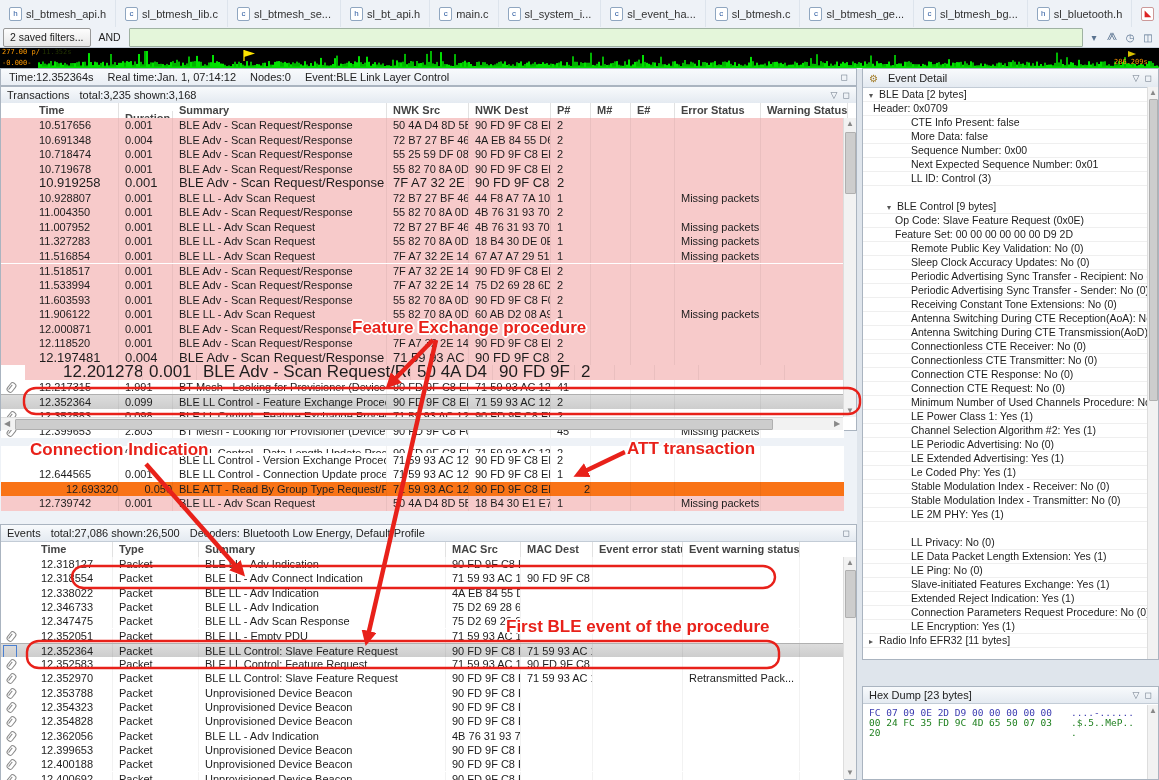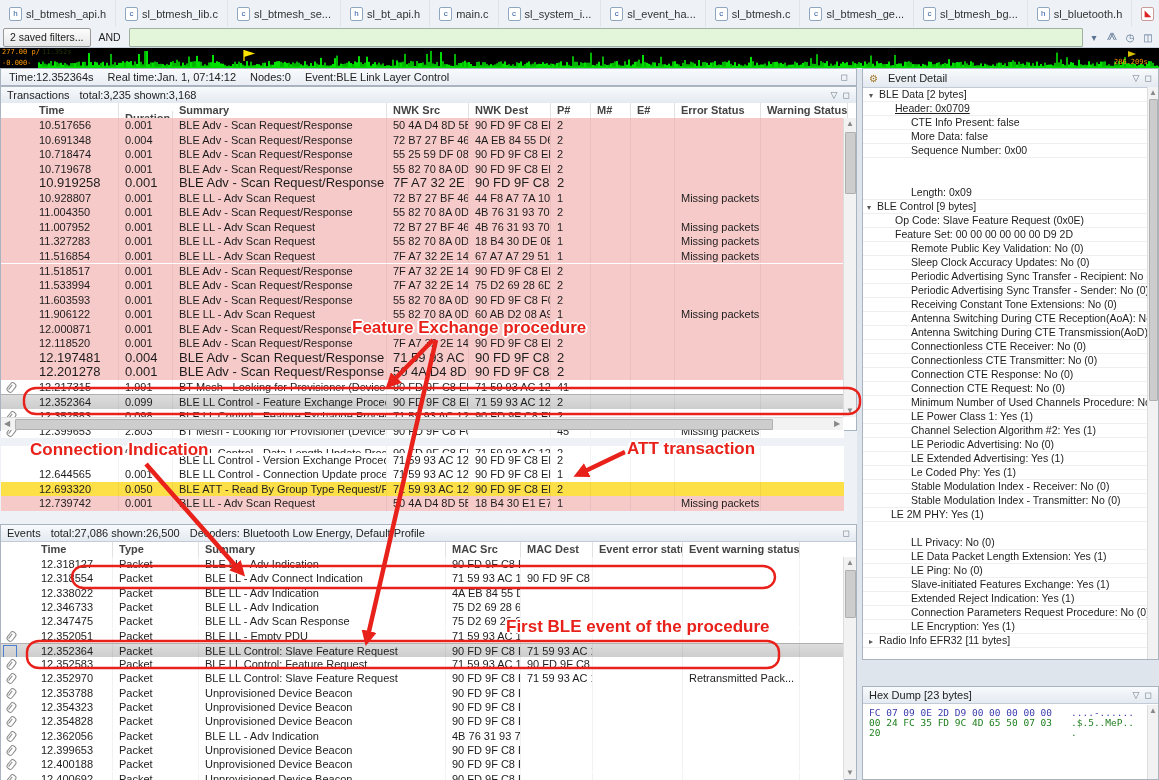--- a/index.html
+++ b/index.html
@@ -36,21 +36,21 @@
   
   .colhdr{position:absolute;left:0;right:0;height:15px;background:#fff;border-bottom:1px solid #d5d5d5;}
   .colhdr span{position:absolute;top:0;height:15px;line-height:15px;padding-left:6px;color:#444;
                border-right:1px solid #e2e2e2;box-sizing:border-box;overflow:hidden;white-space:nowrap;font-weight:bold;}
   .rows{position:absolute;overflow:hidden;}
   .trow{position:absolute;left:0;right:0;white-space:nowrap;}
   .trow .c{position:absolute;top:0;bottom:0;padding-left:6px;overflow:hidden;white-space:nowrap;
            border-right:1px solid rgba(0,0,0,0.05);box-sizing:border-box;color:#1d1d1d;}
   .bg-pink{background:#f7caca;}
   .bg-white{background:#fff;}
-  .bg-green{background:#fde047;}
+  .bg-green{background:#f97316;text-align:right;}
   .bg-sel{background:linear-gradient(#dcdcdc,#cccccc);border-top:1px solid #b0b0b0;border-bottom:1px solid #a8a8a8;}
   .clip{position:absolute;left:7px;top:2px;width:5px;height:9px;border:1px solid #8a8a8a;
         border-radius:3px;transform:rotate(38deg);}
   .clip:after{content:"";position:absolute;left:1px;top:2px;width:1px;height:6px;background:#8a8a8a;}
   .focusbox{position:absolute;left:2px;top:1px;width:12px;height:11px;border:1px solid #4a7fd0;}
   
   .vsb{position:absolute;width:12px;background:#f2f2f2;border-left:1px solid #ddd;}
   .vsb .thumb{position:absolute;left:1px;width:9px;background:#cdcdcd;border:1px solid #b0b0b0;border-radius:1px;}
   .hsb{position:absolute;height:12px;background:#f2f2f2;border-top:1px solid #ddd;}
   .hsb .thumb{position:absolute;top:1px;height:9px;background:#cdcdcd;border:1px solid #b0b0b0;border-radius:1px;}
@@ -938,21 +938,21 @@
           <span class="c" style="left: 118px; width: 54px;">0.004</span>
           <span class="c" style="left: 172px; width: 214px;">BLE Adv - Scan Request/Response</span>
           <span class="c" style="left: 386px; width: 82px;">71 59 93 AC 12 50</span>
           <span class="c" style="left: 468px; width: 82px;">90 FD 9F C8 F0 19</span>
           <span class="c" style="left: 550px; width: 40px;">2</span>
           <span class="c" style="left: 590px; width: 40px;"></span>
           <span class="c" style="left: 630px; width: 44px;"></span>
           <span class="c" style="left: 674px; width: 86px;"></span>
           <span class="c" style="left: 760px; width: 87px;"></span>
         </div>
-        <div class="trow bg-pink" style="top: 247.35px; height: 14.55px; line-height: 14.55px; font-size: 13px;">
+        <div class="trow bg-pink" style="top: 247.35px; height: 14.55px; line-height: 14.55px; font-size: 17px; margin-left: 24px;">
           <span class="c" style="left: 32px; width: 86px;">12.201278</span>
           <span class="c" style="left: 118px; width: 54px;">0.001</span>
           <span class="c" style="left: 172px; width: 214px;">BLE Adv - Scan Request/Response</span>
           <span class="c" style="left: 386px; width: 82px;">50 4A D4 8D 5B ...</span>
           <span class="c" style="left: 468px; width: 82px;">90 FD 9F C8 F0 19</span>
           <span class="c" style="left: 550px; width: 40px;">2</span>
           <span class="c" style="left: 590px; width: 40px;"></span>
           <span class="c" style="left: 630px; width: 44px;"></span>
           <span class="c" style="left: 674px; width: 86px;"></span>
           <span class="c" style="left: 760px; width: 87px;"></span>
@@ -1269,26 +1269,27 @@
     <div class="pane-title" style="height:18px;">
       <span style="color:#a07820;font-size:10px;">⚙</span>
       <span>Event Detail</span>
       <span class="pane-btns">
           <span>▽</span>
           <span>◻</span>
         </span>
     </div>
     <div id="detailrows">
         <div class="drow" style="top: 0px; padding-left: 6px;"><span class="arr">▾</span><span>BLE Data [2 bytes]</span></div>
-        <div class="drow" style="top: 14px; padding-left: 22px; text-decoration: underline;"><span class="arr"> </span><span>Header: 0x0709</span></div>
+        <div class="drow" style="top: 14px; "><span class="arr"> </span><span>Header: 0x0709</span></div>
         <div class="drow" style="top: 42px; padding-left: 38px;"><span class="arr"> </span><span>More Data: false</span></div>
         <div class="drow" style="top: 28px; padding-left: 38px;"><span class="arr"> </span><span>CTE Info Present: false</span></div>
         <div class="drow" style="top: 56px; padding-left: 38px;"><span class="arr"> </span><span>Sequence Number: 0x00</span></div>
-        <div class="drow" style="top: 98px; padding-left: 38px;"><span class="arr"> </span><span>Length: 0x09</span></div>
-        <div class="drow" style="top: 112px; padding-left: 4px;"><span class="arr">▾</span><span>BLE Control [9 bytes]</span></div>
+        <div class="drow" style="top: 70px; padding-left: 38px;"><span class="arr"> </span><span>Next Expected Sequence Number: 0x01</span></div>
+        <div class="drow" style="top: 84px; padding-left: 38px;"><span class="arr"> </span><span>LL ID: Control (3)</span></div>
+        <div class="drow" style="top: 112px; padding-left: 24px;"><span class="arr">▾</span><span>BLE Control [9 bytes]</span></div>
         <div class="drow" style="top: 126px; padding-left: 22px;"><span class="arr"> </span><span>Op Code: Slave Feature Request (0x0E)</span></div>
         <div class="drow" style="top: 140px; padding-left: 22px;"><span class="arr"> </span><span>Feature Set: 00 00 00 00 00 00 D9 2D</span></div>
         <div class="drow" style="top: 154px; padding-left: 38px;"><span class="arr"> </span><span>Remote Public Key Validation: No (0)</span></div>
         <div class="drow" style="top: 168px; padding-left: 38px;"><span class="arr"> </span><span>Sleep Clock Accuracy Updates: No (0)</span></div>
         <div class="drow" style="top: 182px; padding-left: 38px;"><span class="arr"> </span><span>Periodic Advertising Sync Transfer - Recipient: No (0)</span></div>
         <div class="drow" style="top: 196px; padding-left: 38px;"><span class="arr"> </span><span>Periodic Advertising Sync Transfer - Sender: No (0)</span></div>
         <div class="drow" style="top: 210px; padding-left: 38px;"><span class="arr"> </span><span>Receiving Constant Tone Extensions: No (0)</span></div>
         <div class="drow" style="top: 224px; padding-left: 38px;"><span class="arr"> </span><span>Antenna Switching During CTE Reception(AoA): No (0)</span></div>
         <div class="drow" style="top: 238px; padding-left: 38px;"><span class="arr"> </span><span>Antenna Switching During CTE Transmission(AoD): No (0)</span></div>
         <div class="drow" style="top: 252px; padding-left: 38px;"><span class="arr"> </span><span>Connectionless CTE Receiver: No (0)</span></div>
@@ -1296,21 +1297,21 @@
         <div class="drow" style="top: 280px; padding-left: 38px;"><span class="arr"> </span><span>Connection CTE Response: No (0)</span></div>
         <div class="drow" style="top: 294px; padding-left: 38px;"><span class="arr"> </span><span>Connection CTE Request: No (0)</span></div>
         <div class="drow" style="top: 308px; padding-left: 38px;"><span class="arr"> </span><span>Minimum Number of Used Channels Procedure: No (0)</span></div>
         <div class="drow" style="top: 322px; padding-left: 38px;"><span class="arr"> </span><span>LE Power Class 1: Yes (1)</span></div>
         <div class="drow" style="top: 336px; padding-left: 38px;"><span class="arr"> </span><span>Channel Selection Algorithm #2: Yes (1)</span></div>
         <div class="drow" style="top: 350px; padding-left: 38px;"><span class="arr"> </span><span>LE Periodic Advertising: No (0)</span></div>
         <div class="drow" style="top: 364px; padding-left: 38px;"><span class="arr"> </span><span>LE Extended Advertising: Yes (1)</span></div>
         <div class="drow" style="top: 378px; padding-left: 38px;"><span class="arr"> </span><span>Le Coded Phy: Yes (1)</span></div>
         <div class="drow" style="top: 392px; padding-left: 38px;"><span class="arr"> </span><span>Stable Modulation Index - Receiver: No (0)</span></div>
         <div class="drow" style="top: 406px; padding-left: 38px;"><span class="arr"> </span><span>Stable Modulation Index - Transmitter: No (0)</span></div>
-        <div class="drow" style="top: 420px; padding-left: 18px;"><span class="arr"> </span><span>LE 2M PHY: Yes (1)</span></div>
+        <div class="drow" style="top: 420px; padding-left: 38px;"><span class="arr"> </span><span>LE 2M PHY: Yes (1)</span></div>
         <div class="drow" style="top: 448px; padding-left: 38px;"><span class="arr"> </span><span>LL Privacy: No (0)</span></div>
         <div class="drow" style="top: 462px; padding-left: 38px;"><span class="arr"> </span><span>LE Data Packet Length Extension: Yes (1)</span></div>
         <div class="drow" style="top: 476px; padding-left: 38px;"><span class="arr"> </span><span>LE Ping: No (0)</span></div>
         <div class="drow" style="top: 490px; padding-left: 38px;"><span class="arr"> </span><span>Slave-initiated Features Exchange: Yes (1)</span></div>
         <div class="drow" style="top: 504px; padding-left: 38px;"><span class="arr"> </span><span>Extended Reject Indication: Yes (1)</span></div>
         <div class="drow" style="top: 518px; padding-left: 38px;"><span class="arr"> </span><span>Connection Parameters Request Procedure: No (0)</span></div>
         <div class="drow" style="top: 532px; padding-left: 38px;"><span class="arr"> </span><span>LE Encryption: Yes (1)</span></div>
         <div class="drow" style="top: 546px; padding-left: 6px;"><span class="arr">▸</span><span>Radio Info EFR32 [11 bytes]</span></div>
       </div>
     <div class="vsb" style="right:0;top:18px;bottom:0;width:10px;">

